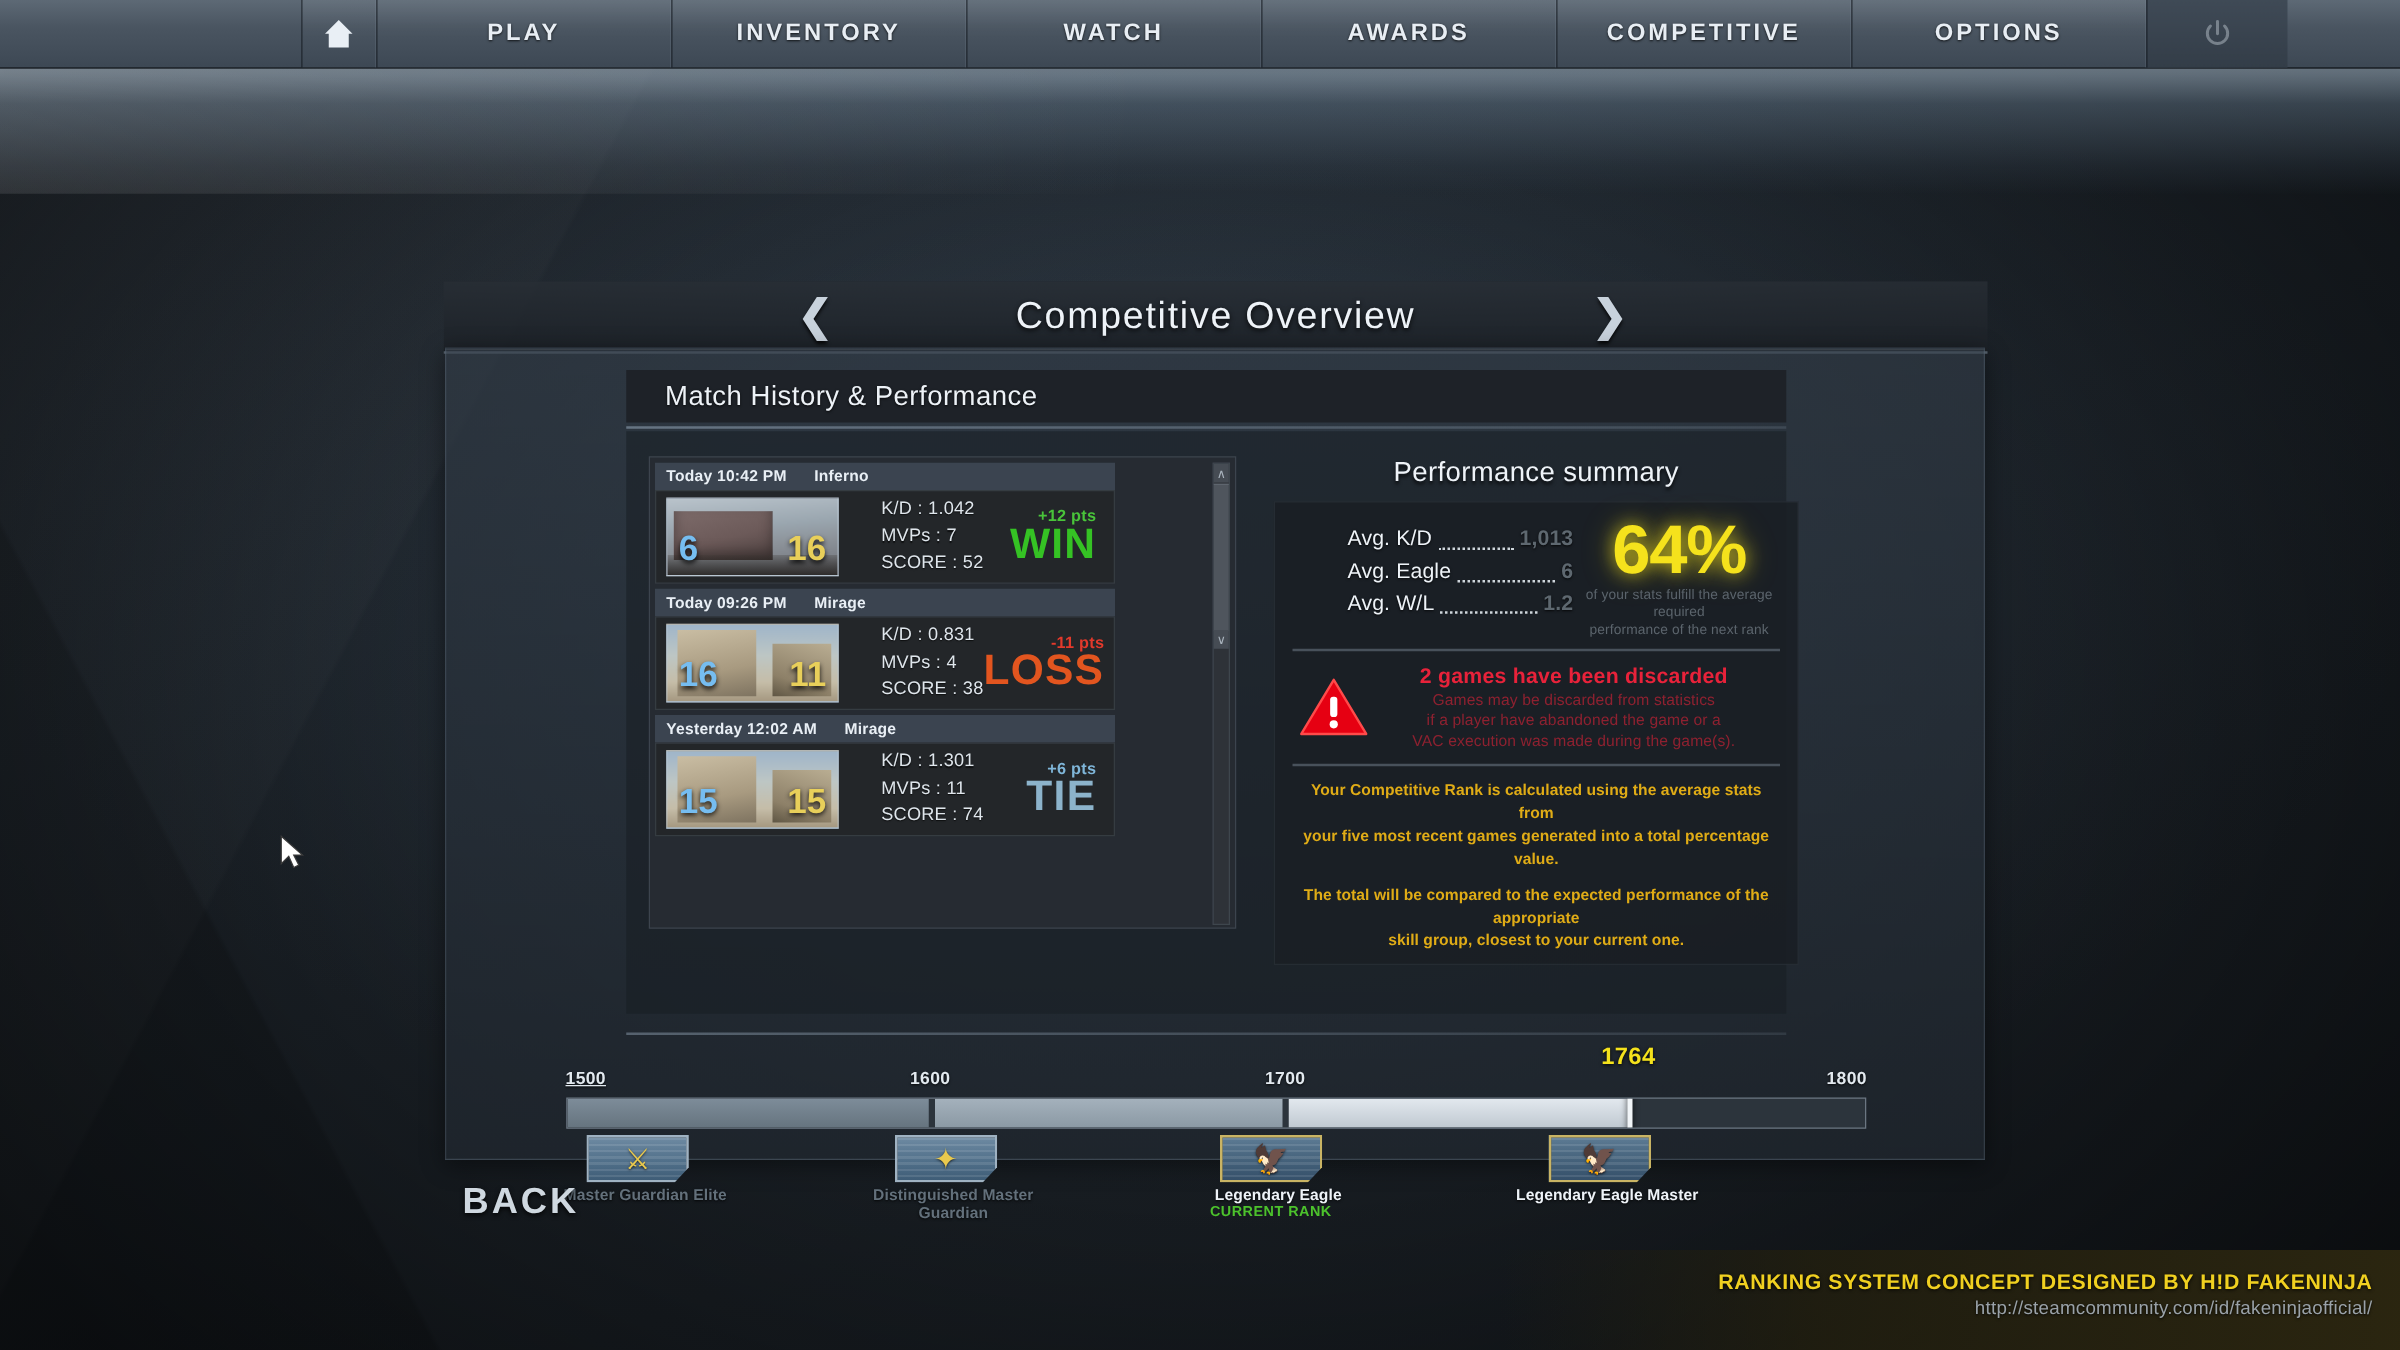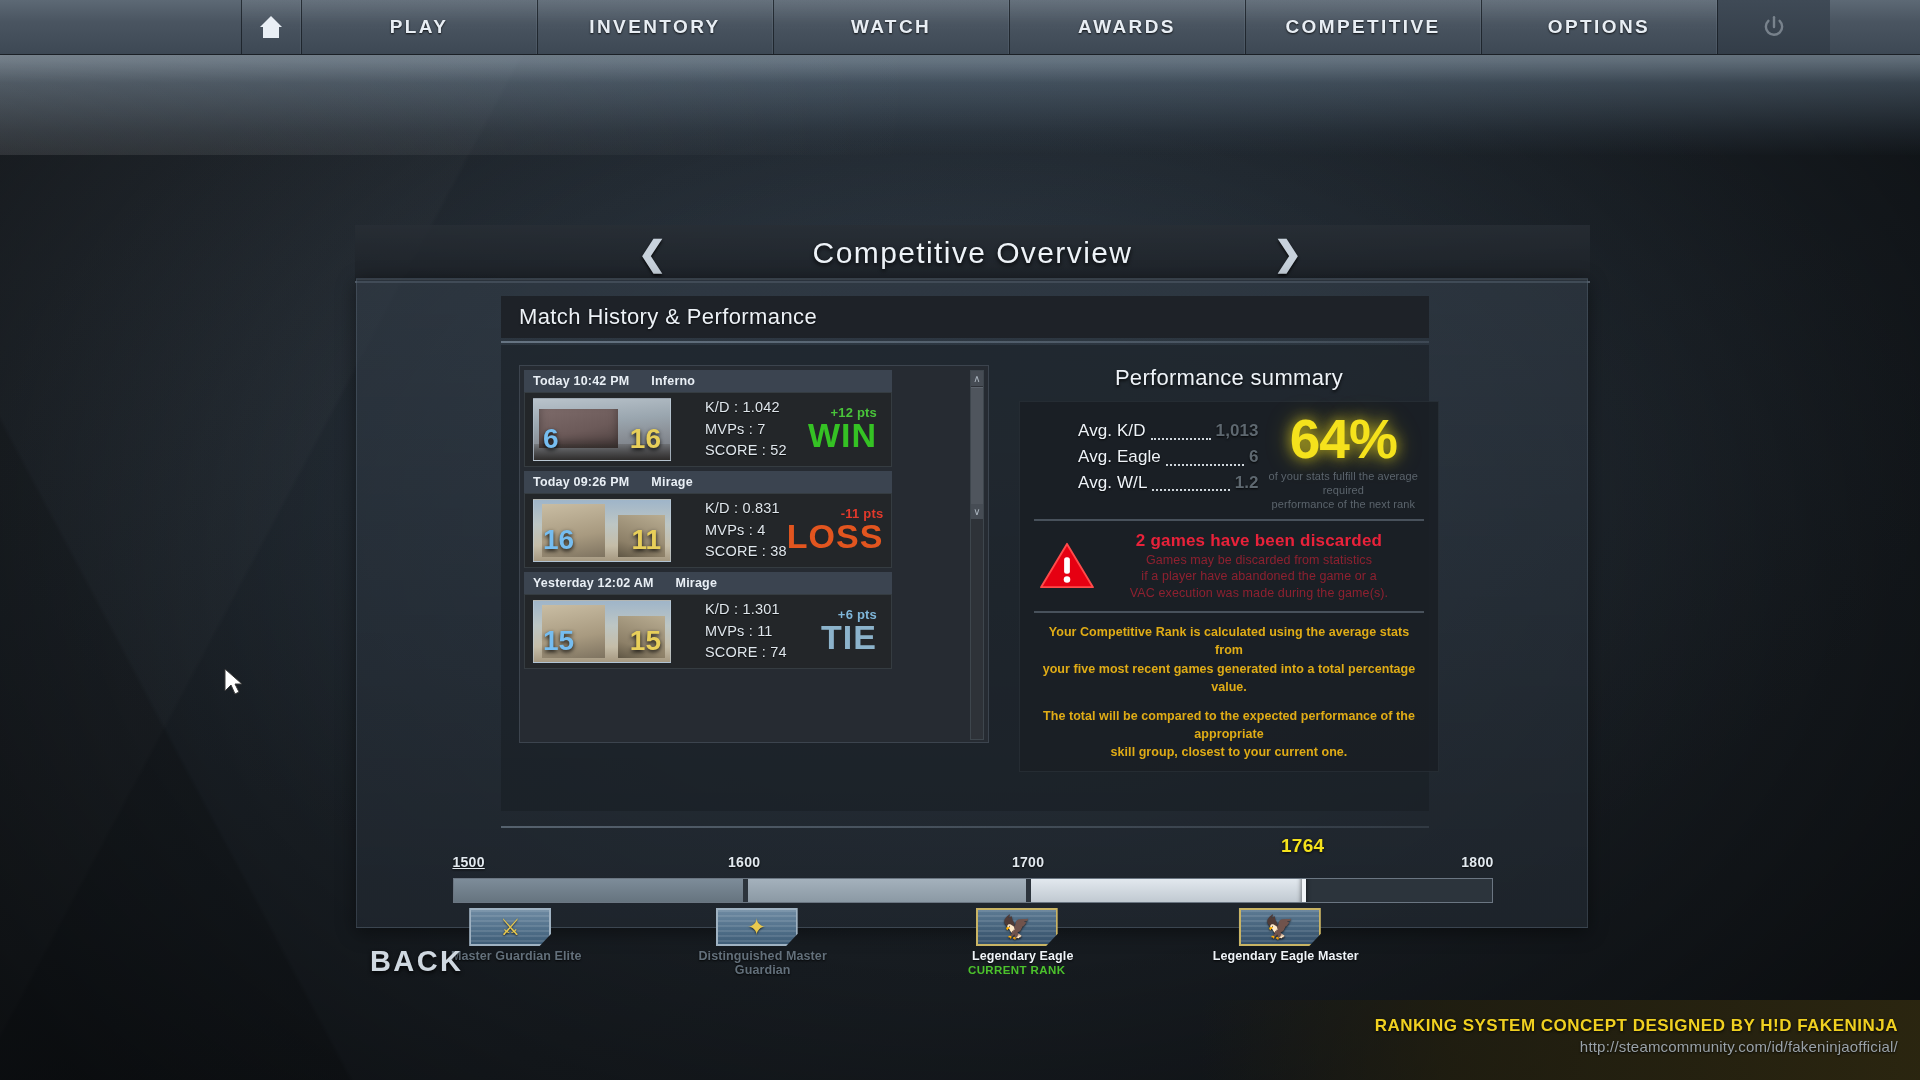--- a/index.html
+++ b/index.html
@@ -99,21 +99,21 @@
     position:absolute; top:278px; left:356px; width:1232px; height:650px;
     background:linear-gradient(180deg, rgba(50,60,71,0.62) 0%, rgba(40,49,59,0.70) 45%, rgba(32,39,47,0.78) 100%);
     border:1px solid rgba(140,160,180,0.20);
     box-shadow:inset 0 1px 0 rgba(255,255,255,0.07), 0 4px 18px rgba(0,0,0,0.45);
   }
 
   
   #section-head {
     position:absolute; top:17px; left:144px; width:928px; height:42px;
     background:#1e2228;
-    display:flex; align-items:center; padding-left:18px;
+    display:flex; align-items:center; padding-left:31px;
   }
   #section-head span {
     color:#edf2f7; font-size:22px; letter-spacing:0.4px;
     text-shadow:0 1px 2px rgba(0,0,0,0.8);
   }
   #head-rule {
     position:absolute; top:62px; left:144px; width:928px; height:2px;
     background:linear-gradient(90deg, rgba(150,168,186,0.55), rgba(150,168,186,0.18));
   }
 

